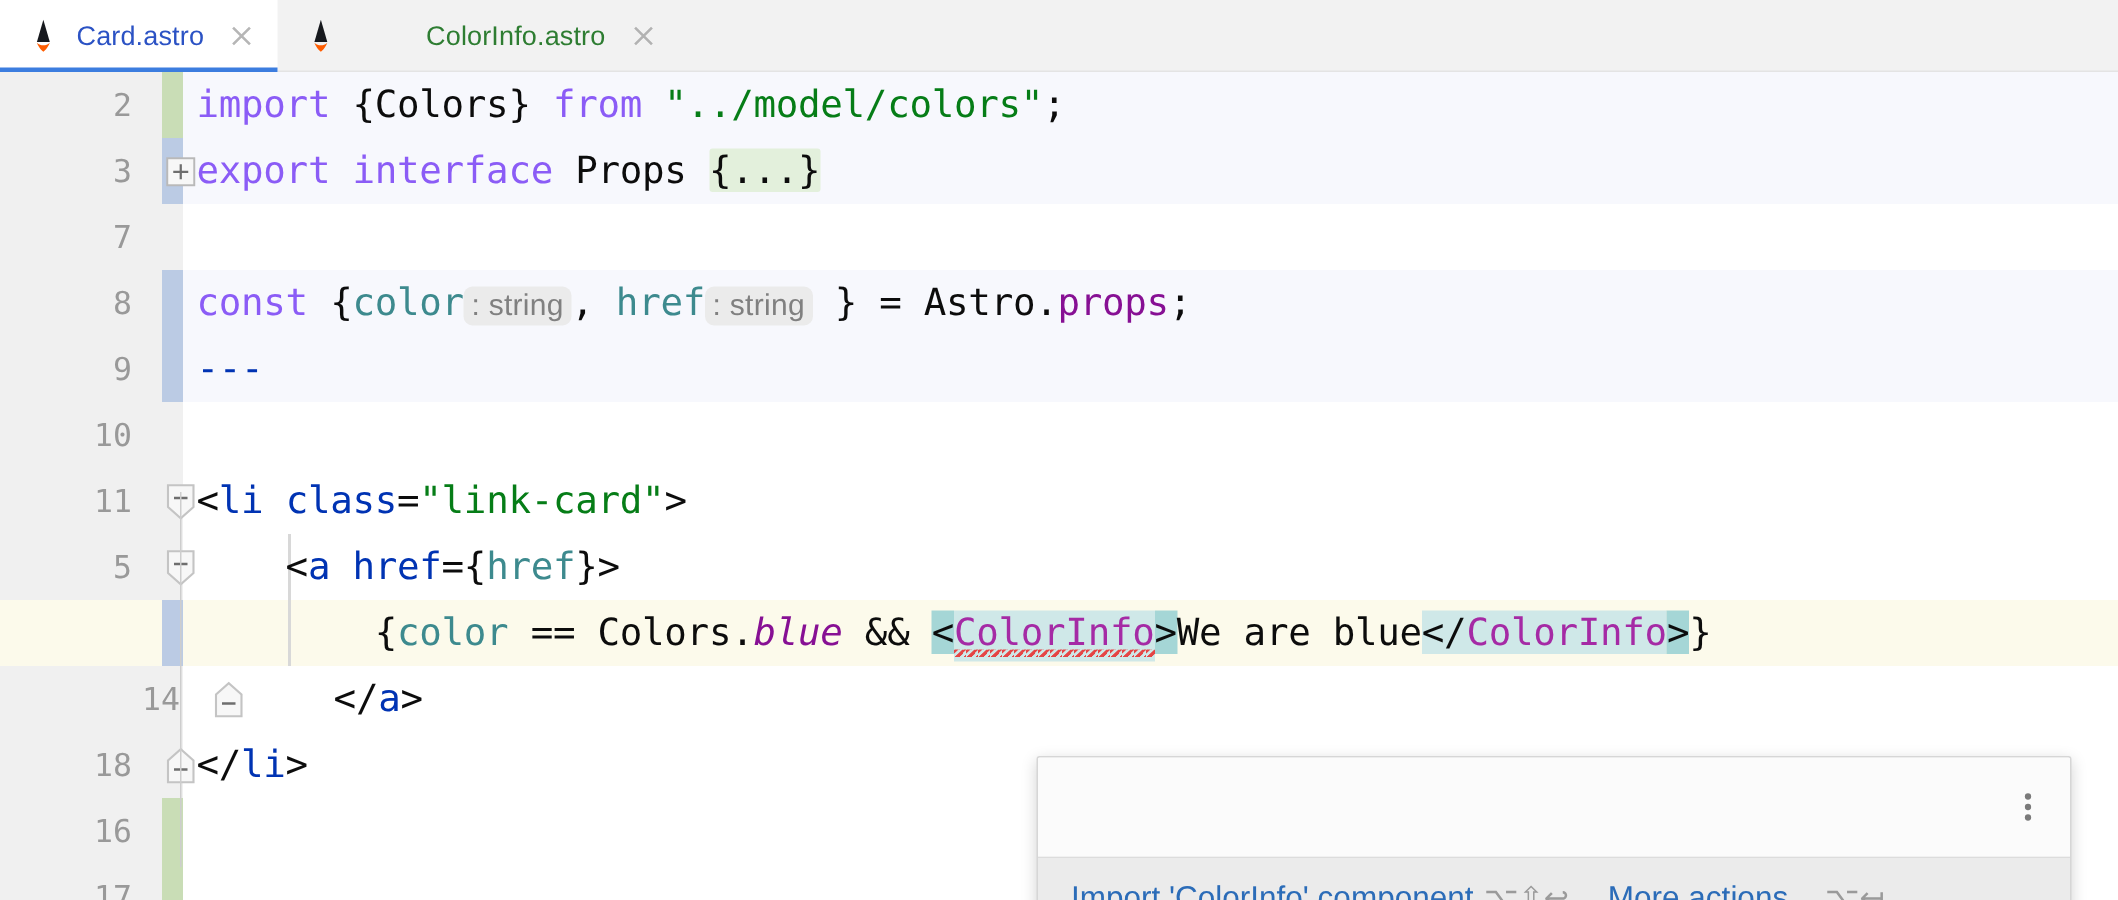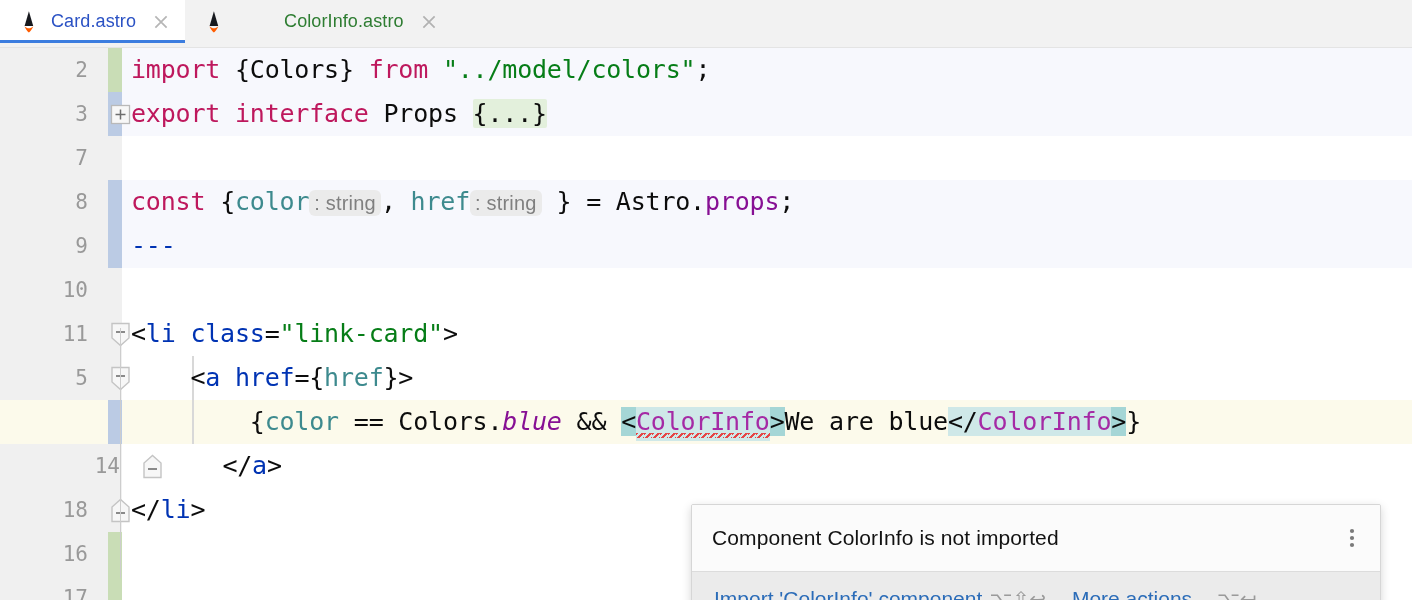--- a/index.html
+++ b/index.html
@@ -17,21 +17,21 @@
     width: 1412px; height: 48px;
     background: #f2f2f2;
     display: flex; align-items: stretch;
     border-bottom: 1px solid #e4e4e4;
   }
   .tab {
     display: flex; align-items: center;
     padding: 0 14px 0 18px;
     gap: 11px;
     position: relative;
-    height: 43px;
+    height: 48px;
     cursor: default;
   }
   .tab.active { background: #ffffff; }
   .tab.active::after {
     content: ""; position: absolute;
     left: 0; right: 0; bottom: 0; height: 3px;
     background: #3c7ddf;
   }
   .tab-icon { width: 22px; height: 24px; display: block; flex: none; }
   .tab-label {
@@ -107,21 +107,21 @@
     white-space: pre;
     letter-spacing: -0.2px;
   }
   .linebg {
     position: absolute; left: 122px; top: 0;
     height: 44px;
     background: #f7f8fd;
   }
 
   
-  .kw   { color: #be185d; }
+  .kw   { color: #8b5cf6; }
   .str  { color: #067d17; }
   .tag  { color: #0033b3; }
   .attr { color: #0033b3; }
   .prop { color: #871094; }
   .var  { color: #3d8a8e; }
   .enum { color: #871094; font-style: italic; }
   .cmp  { color: #a52aa5; }
   .plain{ color: #0c0c0c; }
   .fold {
     background: #e3f0dc;
@@ -338,21 +338,20 @@
 
   <div class="row" style="top:528px;">
     <div class="lnum">17</div>
     <div class="vcsbar green"></div>
   </div>
 
   <div id="fold-rail"></div>
 
   <div id="popup">
     <div id="popup-head">
-      <span id="popup-msg">Component ColorInfo is not imported</span>
       <svg id="kebab" viewBox="0 0 22 24">
         <circle cx="11" cy="5" r="2.1" fill="#7a7a7a"></circle>
         <circle cx="11" cy="12" r="2.1" fill="#7a7a7a"></circle>
         <circle cx="11" cy="19" r="2.1" fill="#7a7a7a"></circle>
       </svg>
     </div>
     <div id="popup-actions">
       <div class="act">
         <span>Import 'ColorInfo' component</span>
         <span class="sc">⌥⇧↩</span>

